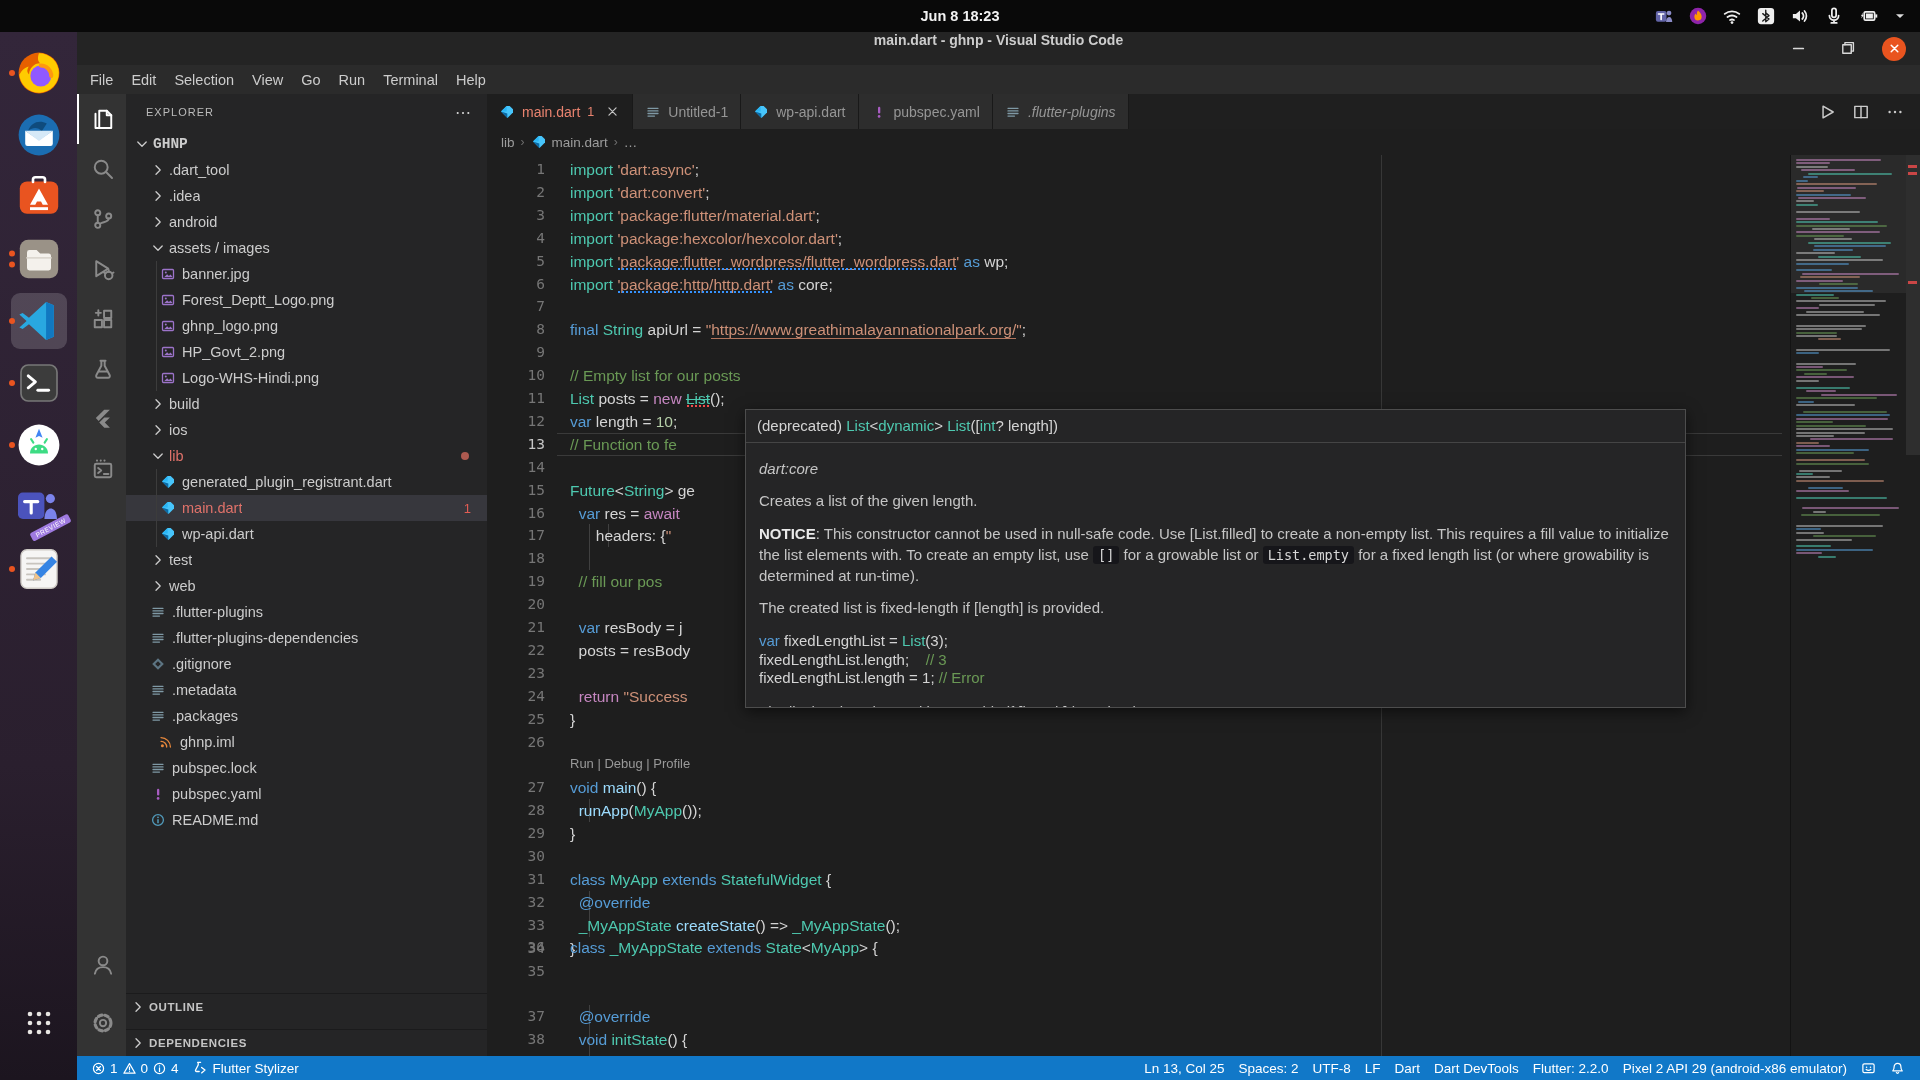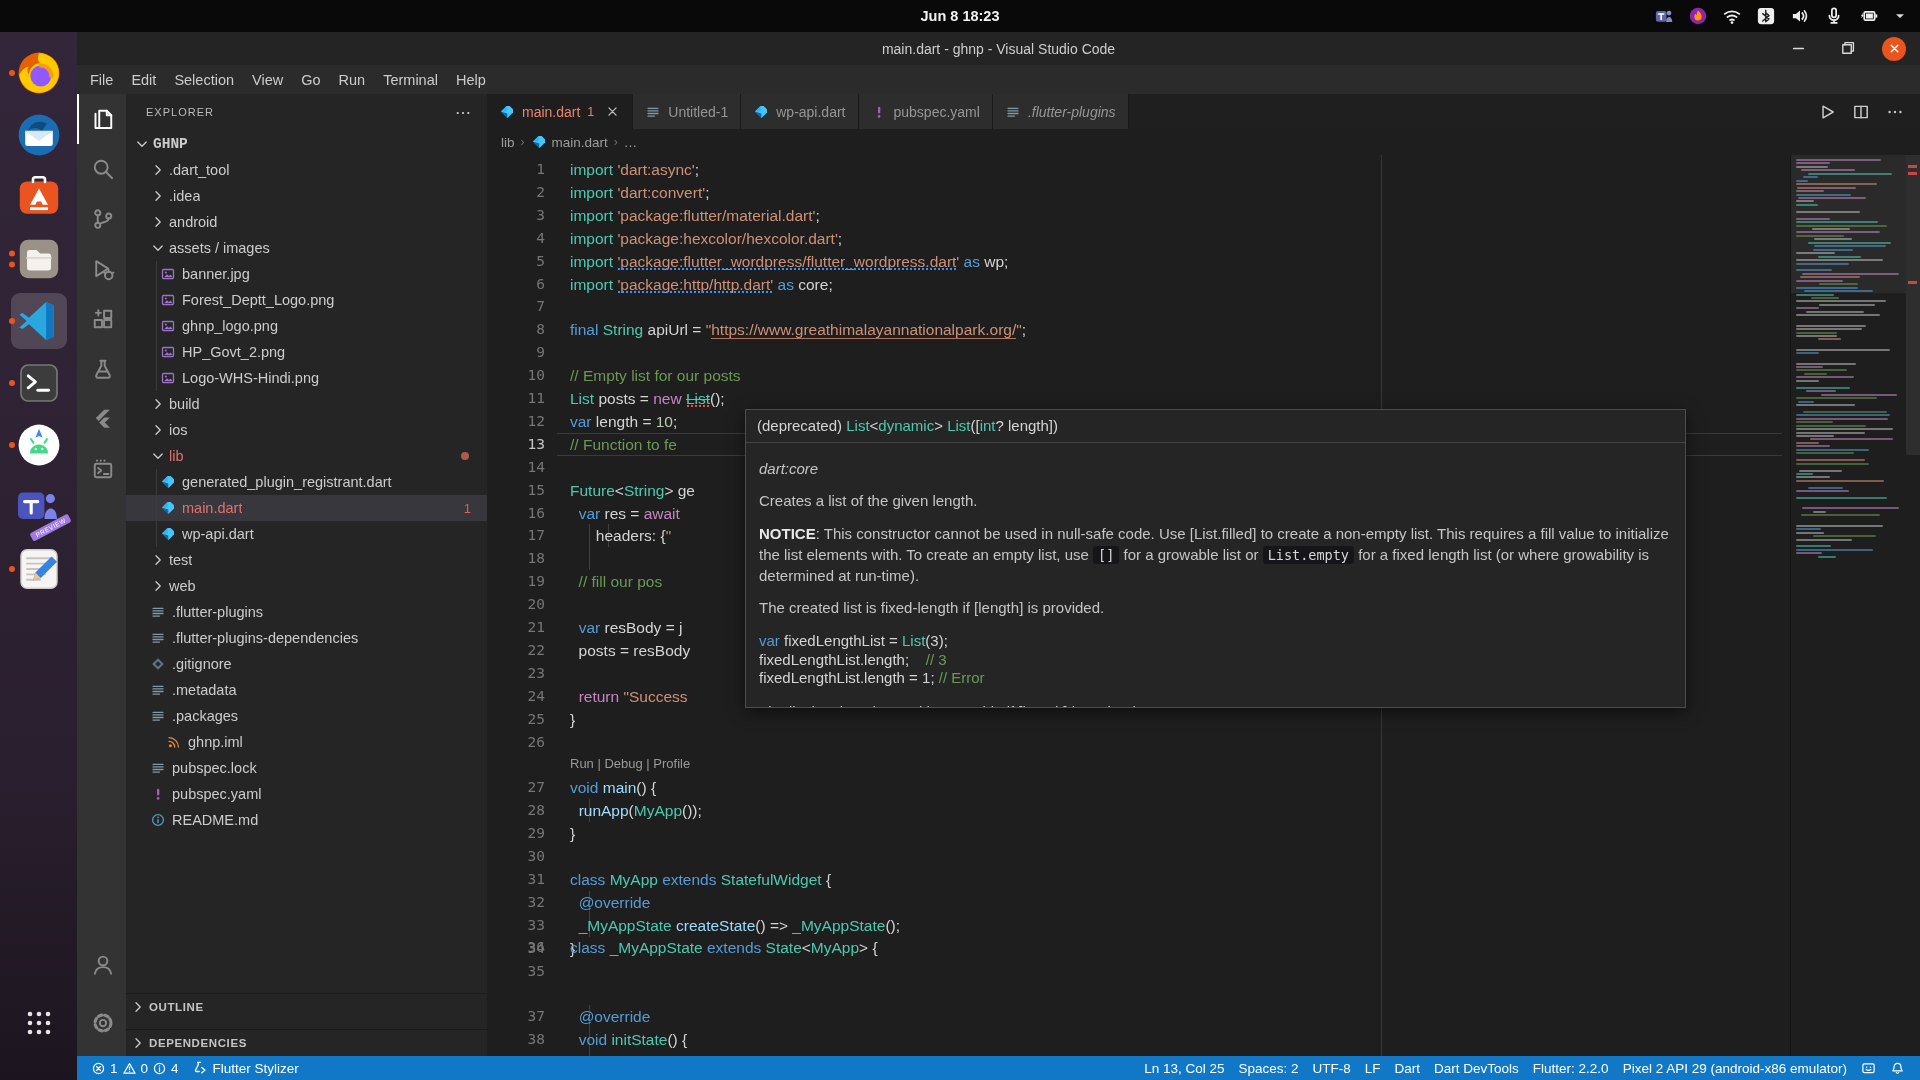--- a/index.html
+++ b/index.html
@@ -23,21 +23,21 @@
     align-items:center;padding-top:10px;z-index:55;}
   .dock-item{position:relative;width:64px;height:62px;display:flex;align-items:center;justify-content:center;flex:0 0 auto;}
   .dock-item.active .tile{background:rgba(255,255,255,.16);border-radius:9px;}
   .tile{width:56px;height:56px;display:flex;align-items:center;justify-content:center;}
   .dots{position:absolute;left:2px;top:50%;transform:translateY(-50%);display:flex;flex-direction:column;gap:5px;}
   .dots i{width:6px;height:6px;border-radius:50%;background:#e95420;display:block;}
   .dock-bottom{margin-top:auto;margin-bottom:26px;}
 
   
   .vscode{position:absolute;left:77px;top:32px;right:0;bottom:0;background:#1e1e1e;}
-  .titlebar{position:absolute;left:0;top:0;right:0;height:33px;background:#242424;display:flex;align-items:center;}
+  .titlebar{position:absolute;left:0;top:0;right:0;height:33px;background:#242424;display:flex;font-weight:bold;}
   .wtitle{position:absolute;left:0;right:0;text-align:center;color:#cdcdcd;font-size:14px;}
   .wcontrols{margin-left:auto;display:flex;align-items:center;gap:24px;padding-right:14px;z-index:2;}
   .wc{display:flex;align-items:center;justify-content:center;width:24px;height:24px;color:#ddd;}
   .wc.close{background:#e9541f;border-radius:50%;color:#fff;}
   .menubar{position:absolute;left:0;top:33px;right:0;height:29px;background:#2b2b2b;display:flex;
     align-items:center;padding-left:4px;}
   .menu-item{color:#cccccc;font-size:14.5px;padding:3px 9px;border-radius:4px;}
 
   .vmain{position:absolute;left:0;top:62px;right:0;bottom:24px;display:flex;}
 
@@ -635,21 +635,21 @@
               <div class="lbl">.metadata</div>
             </div>
             <div class="trow" style="top: 572px; height: 26px; padding-left: 24px;">
               <div class="ficon">
                 <svg width="16" height="16" viewBox="0 0 16 16" fill="none" stroke-width="1.3" stroke-linecap="round" stroke-linejoin="round" xmlns="http://www.w3.org/2000/svg">
                   <path d="M3 4.3h10M3 6.9h10M3 9.5h10M3 12.1h6.5" stroke="#7f99a5"></path>
                 </svg>
               </div>
               <div class="lbl">.packages</div>
             </div>
-            <div class="trow" style="top: 598px; height: 26px; padding-left: 40px;">
+            <div class="trow" style="top: 598px; height: 26px; padding-left: 32px;">
               <div class="ficon">
                 <svg width="16" height="16" viewBox="0 0 16 16" fill="none" stroke-width="1.3" stroke-linecap="round" stroke-linejoin="round" xmlns="http://www.w3.org/2000/svg">
                   <circle cx="4.4" cy="11.7" r="1.5" fill="#e8883c"></circle>
                   <path d="M3 7.3a5.7 5.7 0 015.7 5.7" stroke="#e8883c"></path>
                   <path d="M3 3.6A9.4 9.4 0 0112.4 13" stroke="#e8883c"></path>
                 </svg>
               </div>
               <div class="lbl">ghnp.iml</div>
             </div>
             <div class="trow" style="top: 624px; height: 26px; padding-left: 24px;">

